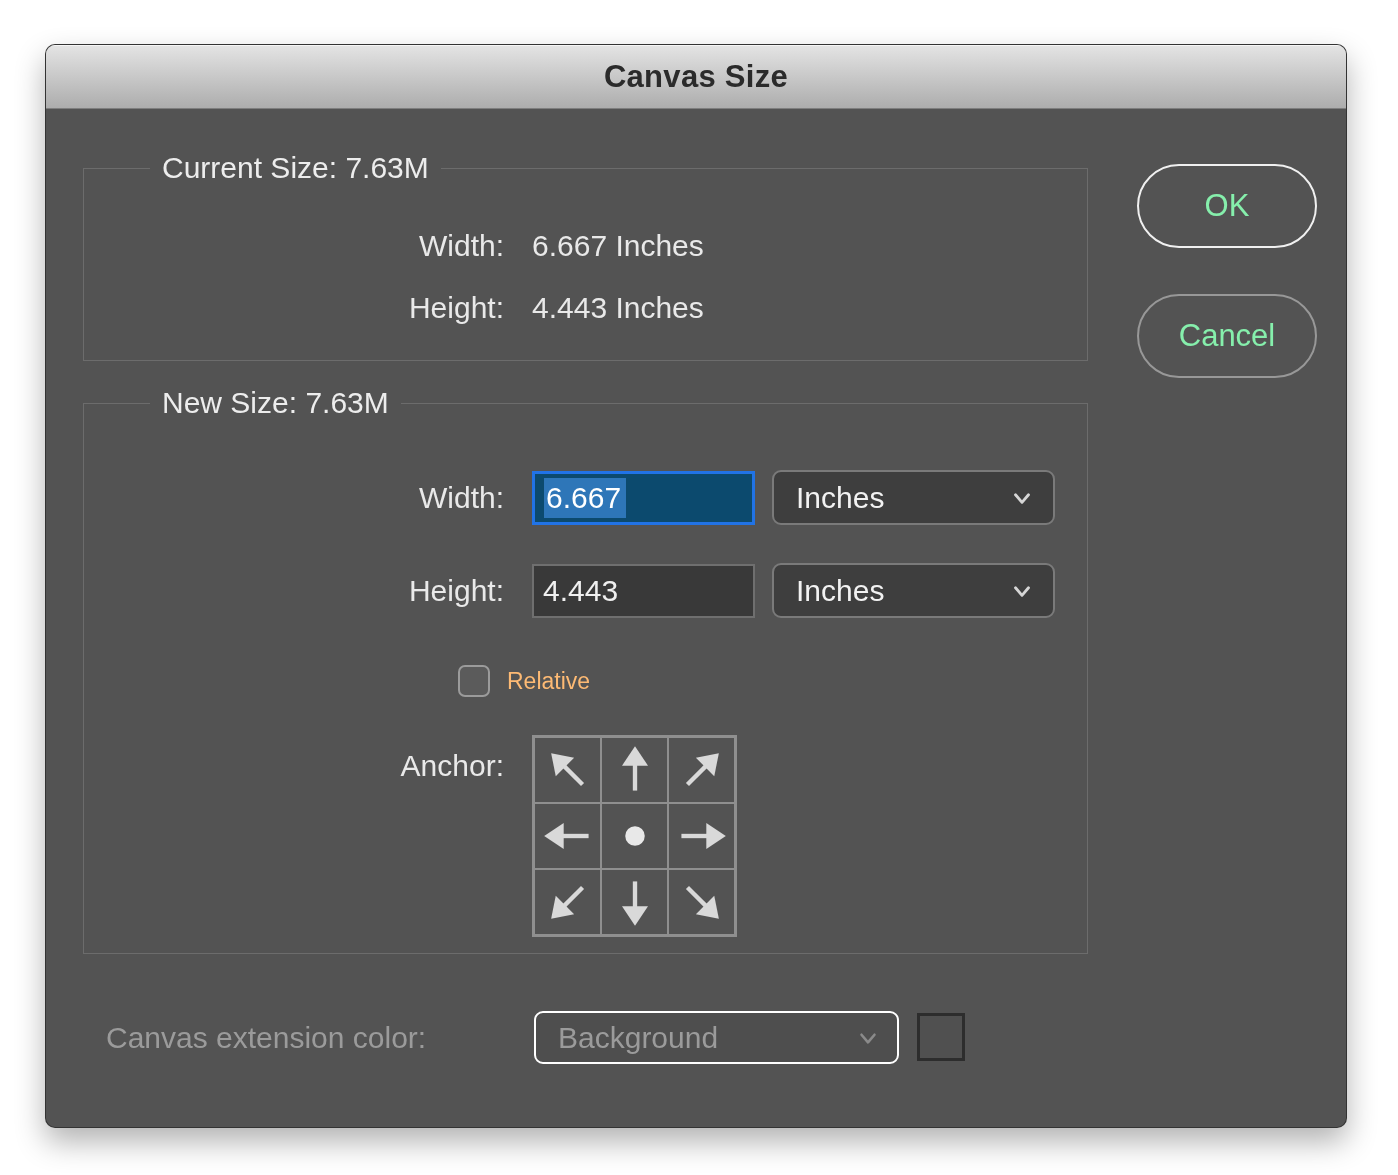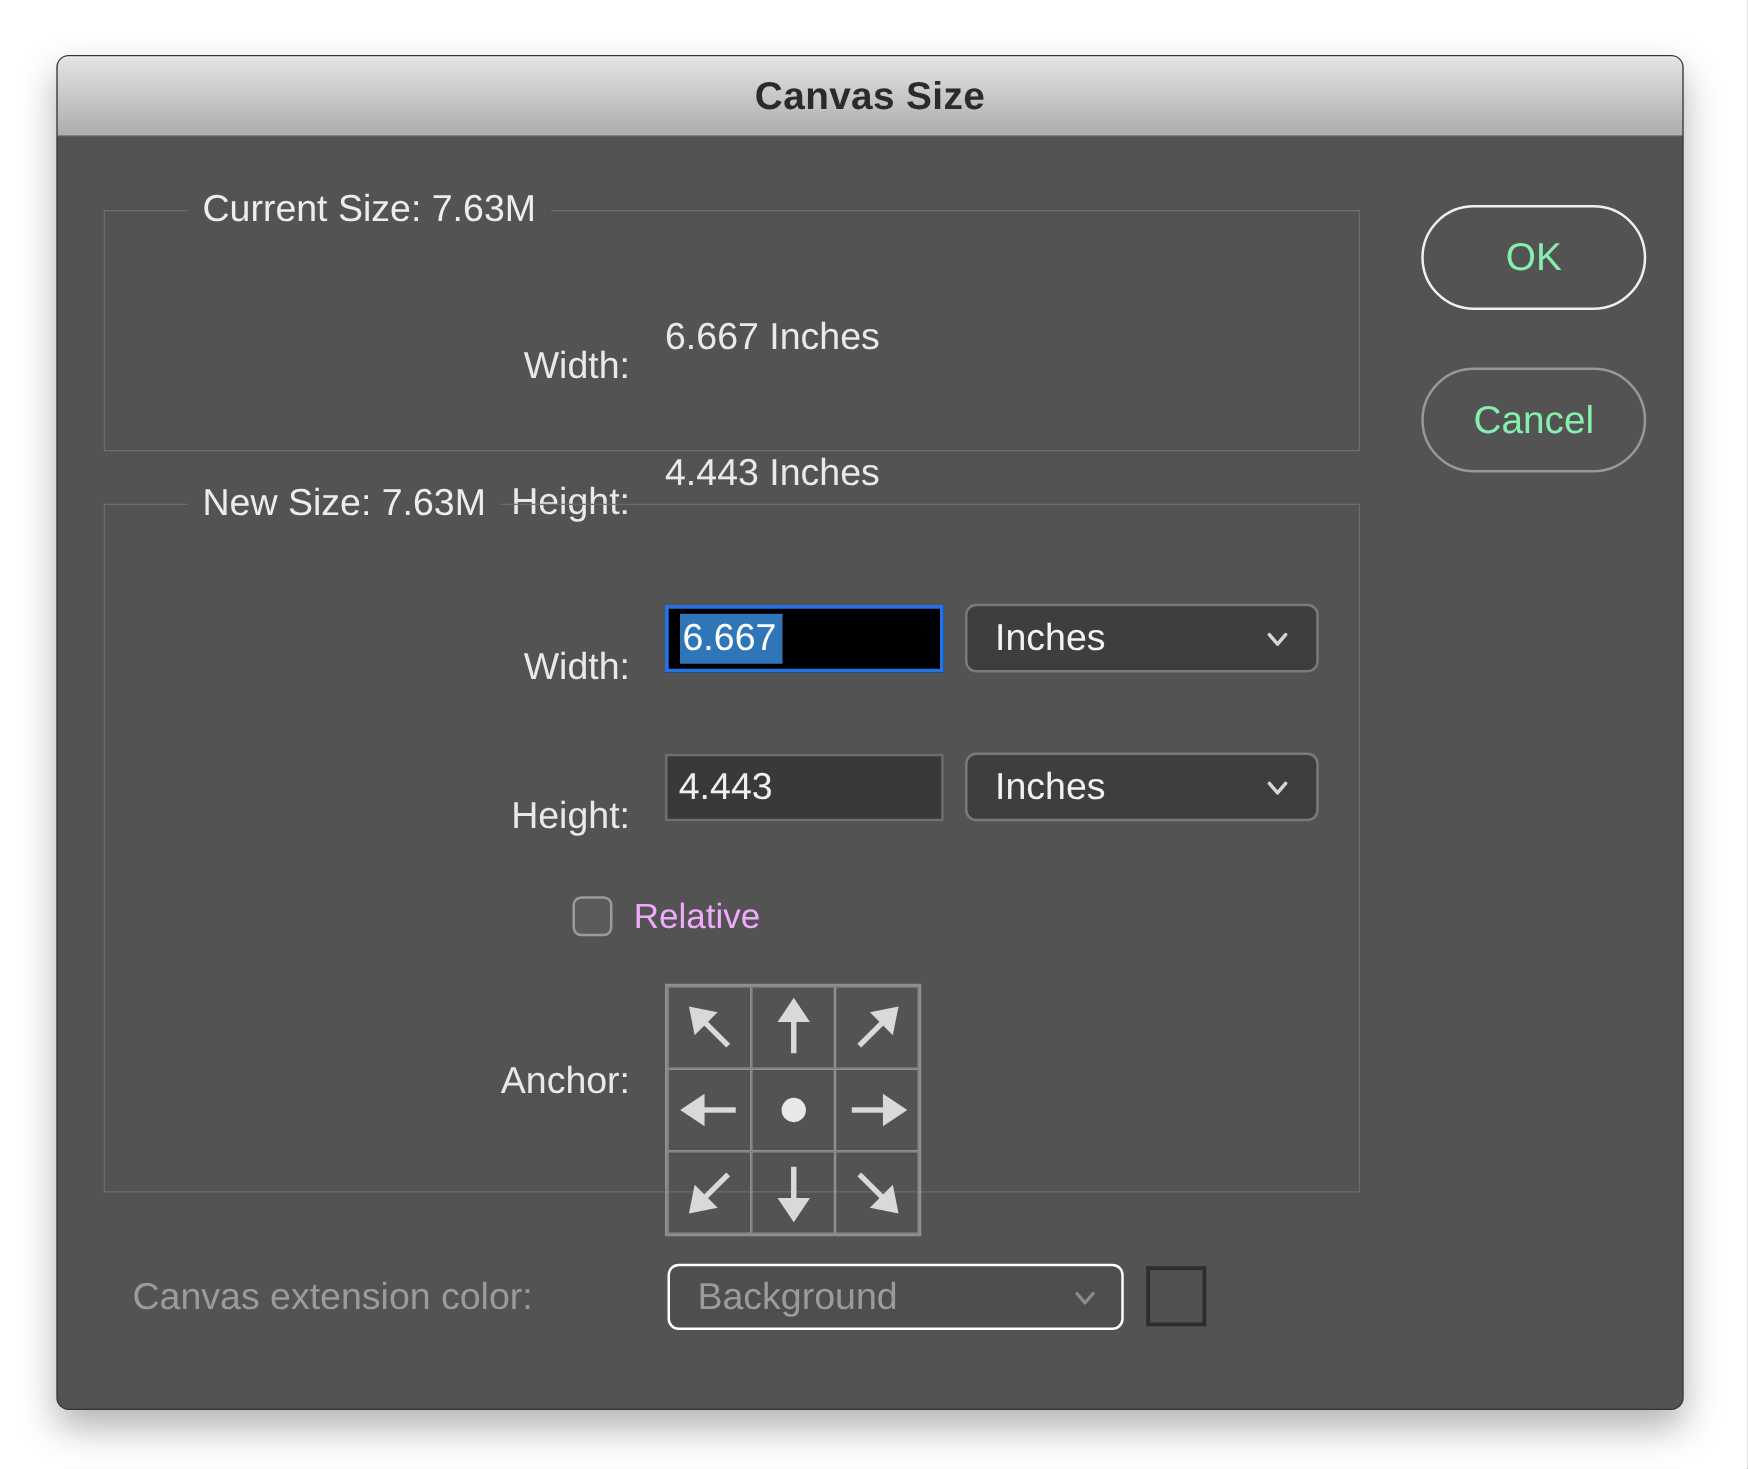--- a/index.html
+++ b/index.html
@@ -28,48 +28,48 @@
     border: 1px solid #6c6c6c; padding: 0 20px; background: transparent;
   }
   .fs legend {
     margin-left: 46px; padding: 0 12px; font-size: 30px; color: #ededed;
   }
   .fs-current { top: 106px; height: 210px; }
   .fs-new     { top: 341px; height: 568px; }
 
   .rowgrid { display: grid; grid-template-columns: 400px auto; column-gap: 28px;
              align-items: center; font-size: 30px; color: #e9e9e9; }
-  .lbl { text-align: right; color: #e9e9e9; margin-top: 47px; }
+  .lbl { text-align: right; color: #e9e9e9; }
   .val { color: #e9e9e9; }
   .cs-rows { padding-top: 44px; display: grid; row-gap: 28px; }
 
   .ns-row { margin-top: 38px; }
   .ns-row.first { margin-top: 50px; }
   .field-pair { display: flex; align-items: center; gap: 17px; }
 
   .tinput {
     width: 223px; height: 54px; background: #393939; border: 2px solid #6f6f6f;
     font-size: 30px; color: #f0f0f0; display: flex; align-items: center;
     padding-left: 9px;
   }
-  .tinput.focused { border: 3px solid #2173e6; background: #000000; }
+  .tinput.focused { border: 3px solid #2173e6; background: #0c4a6e; }
   .sel-text { background: #2e76b8; color: #ffffff; padding: 3px 5px 3px 2px; }
 
   .unitselect {
     width: 283px; height: 55px; background: #3e3e3e; border: 2px solid #7a7a7a;
     border-radius: 9px; display: flex; align-items: center;
     padding: 0 18px 0 22px; font-size: 30px; color: #f2f2f2; position: relative;
     cursor: default;
   }
   .unitselect .chev { margin-left: auto; }
 
   .chev svg { display: block; }
 
   .relative-row { display: flex; align-items: center; margin-top: 47px;
-                  padding-left: 354px; font-size: 28px; color: #f0abfc; }
+                  padding-left: 354px; font-size: 23px; color: #fdba74; }
   .checkbox {
     width: 32px; height: 32px; border: 2px solid #9b9b9b; border-radius: 7px;
     background: rgba(255,255,255,.05); margin-right: 17px; flex: 0 0 auto;
   }
 
   .anchor-row { margin-top: 38px; display: grid; grid-template-columns: 400px auto;
                 column-gap: 28px; align-items: start; }
   .anchor-row .lbl { padding-top: 14px; font-size: 30px; }
   .agrid {
     display: grid; grid-template-columns: repeat(3, 67px);

